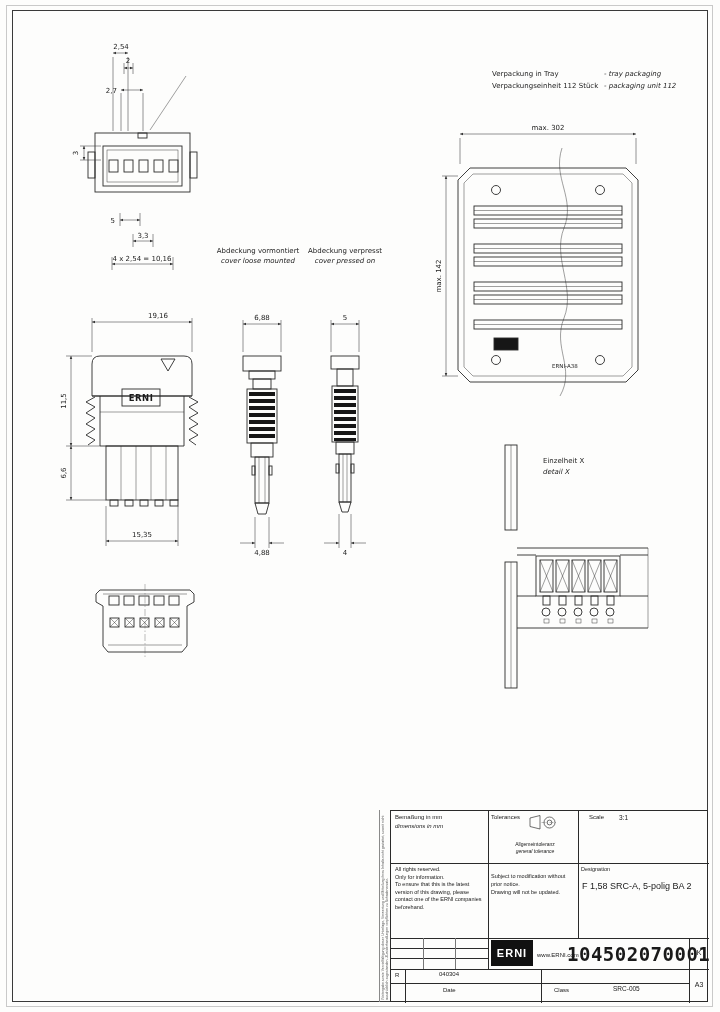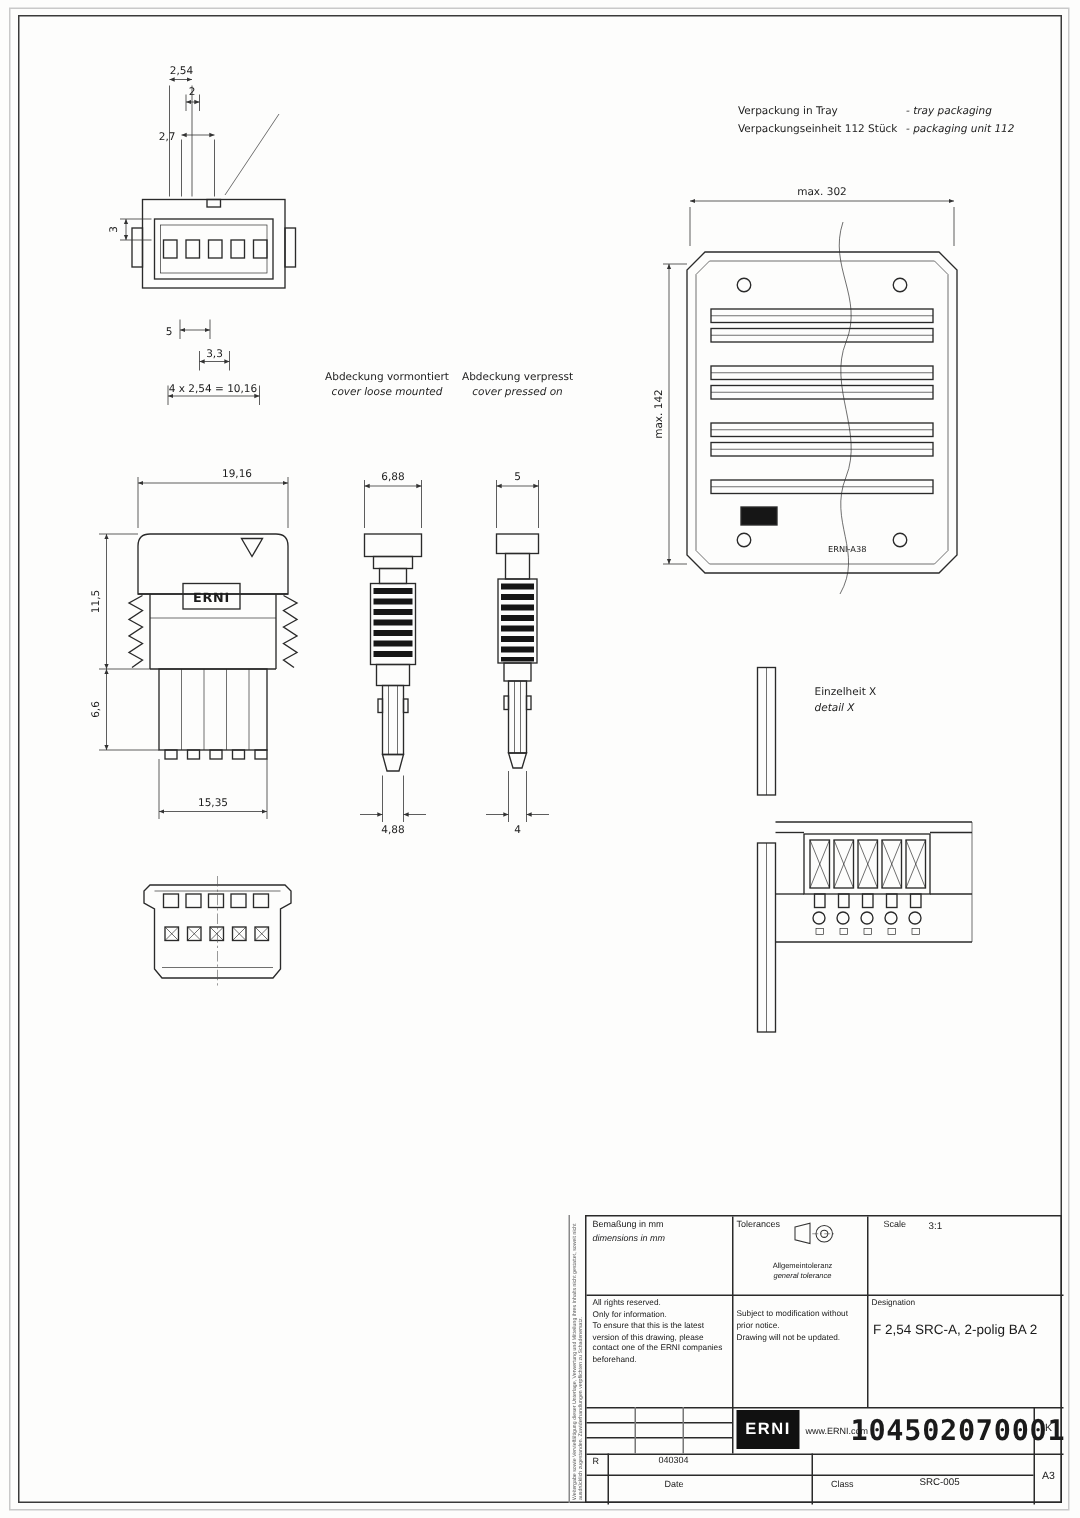--- a/index.html
+++ b/index.html
@@ -357,21 +357,21 @@
     <div class="t tiny" style="left:4px;top:70px">To ensure that this is the latest</div>
     <div class="t tiny" style="left:4px;top:77.5px">version of this drawing, please</div>
     <div class="t tiny" style="left:4px;top:85px">contact one of the ERNI companies</div>
     <div class="t tiny" style="left:4px;top:92.5px">beforehand.</div>
 
     <div class="t tiny" style="left:100px;top:62px">Subject to modification without</div>
     <div class="t tiny" style="left:100px;top:70px">prior notice.</div>
     <div class="t tiny" style="left:100px;top:78px">Drawing will not be updated.</div>
 
     <span class="t tiny" style="left:190px;top:55px">Designation</span>
-    <span class="t designation" style="left:191px;top:70px">F 2,54 SRC-A, 2-polig BA 2</span>
+    <span class="t designation" style="left:191px;top:70px">F 1,58 SRC-A, 5-polig BA 2</span>
 
     <div class="logo">
         <span>ERNI</span>
       </div>
     <span class="t" style="left:146px;top:141px">www.ERNI.com</span>
     <span class="t partnum" style="left:176px;top:132px">104502070001</span>
     <span class="t" style="left:298px;top:138px;width:20px;text-align:center;font-size:7px">K</span>
     <span class="t" style="left:298px;top:170px;width:20px;text-align:center;font-size:7px">A3</span>
 
     <span class="t" style="left:4px;top:161px">R</span>

